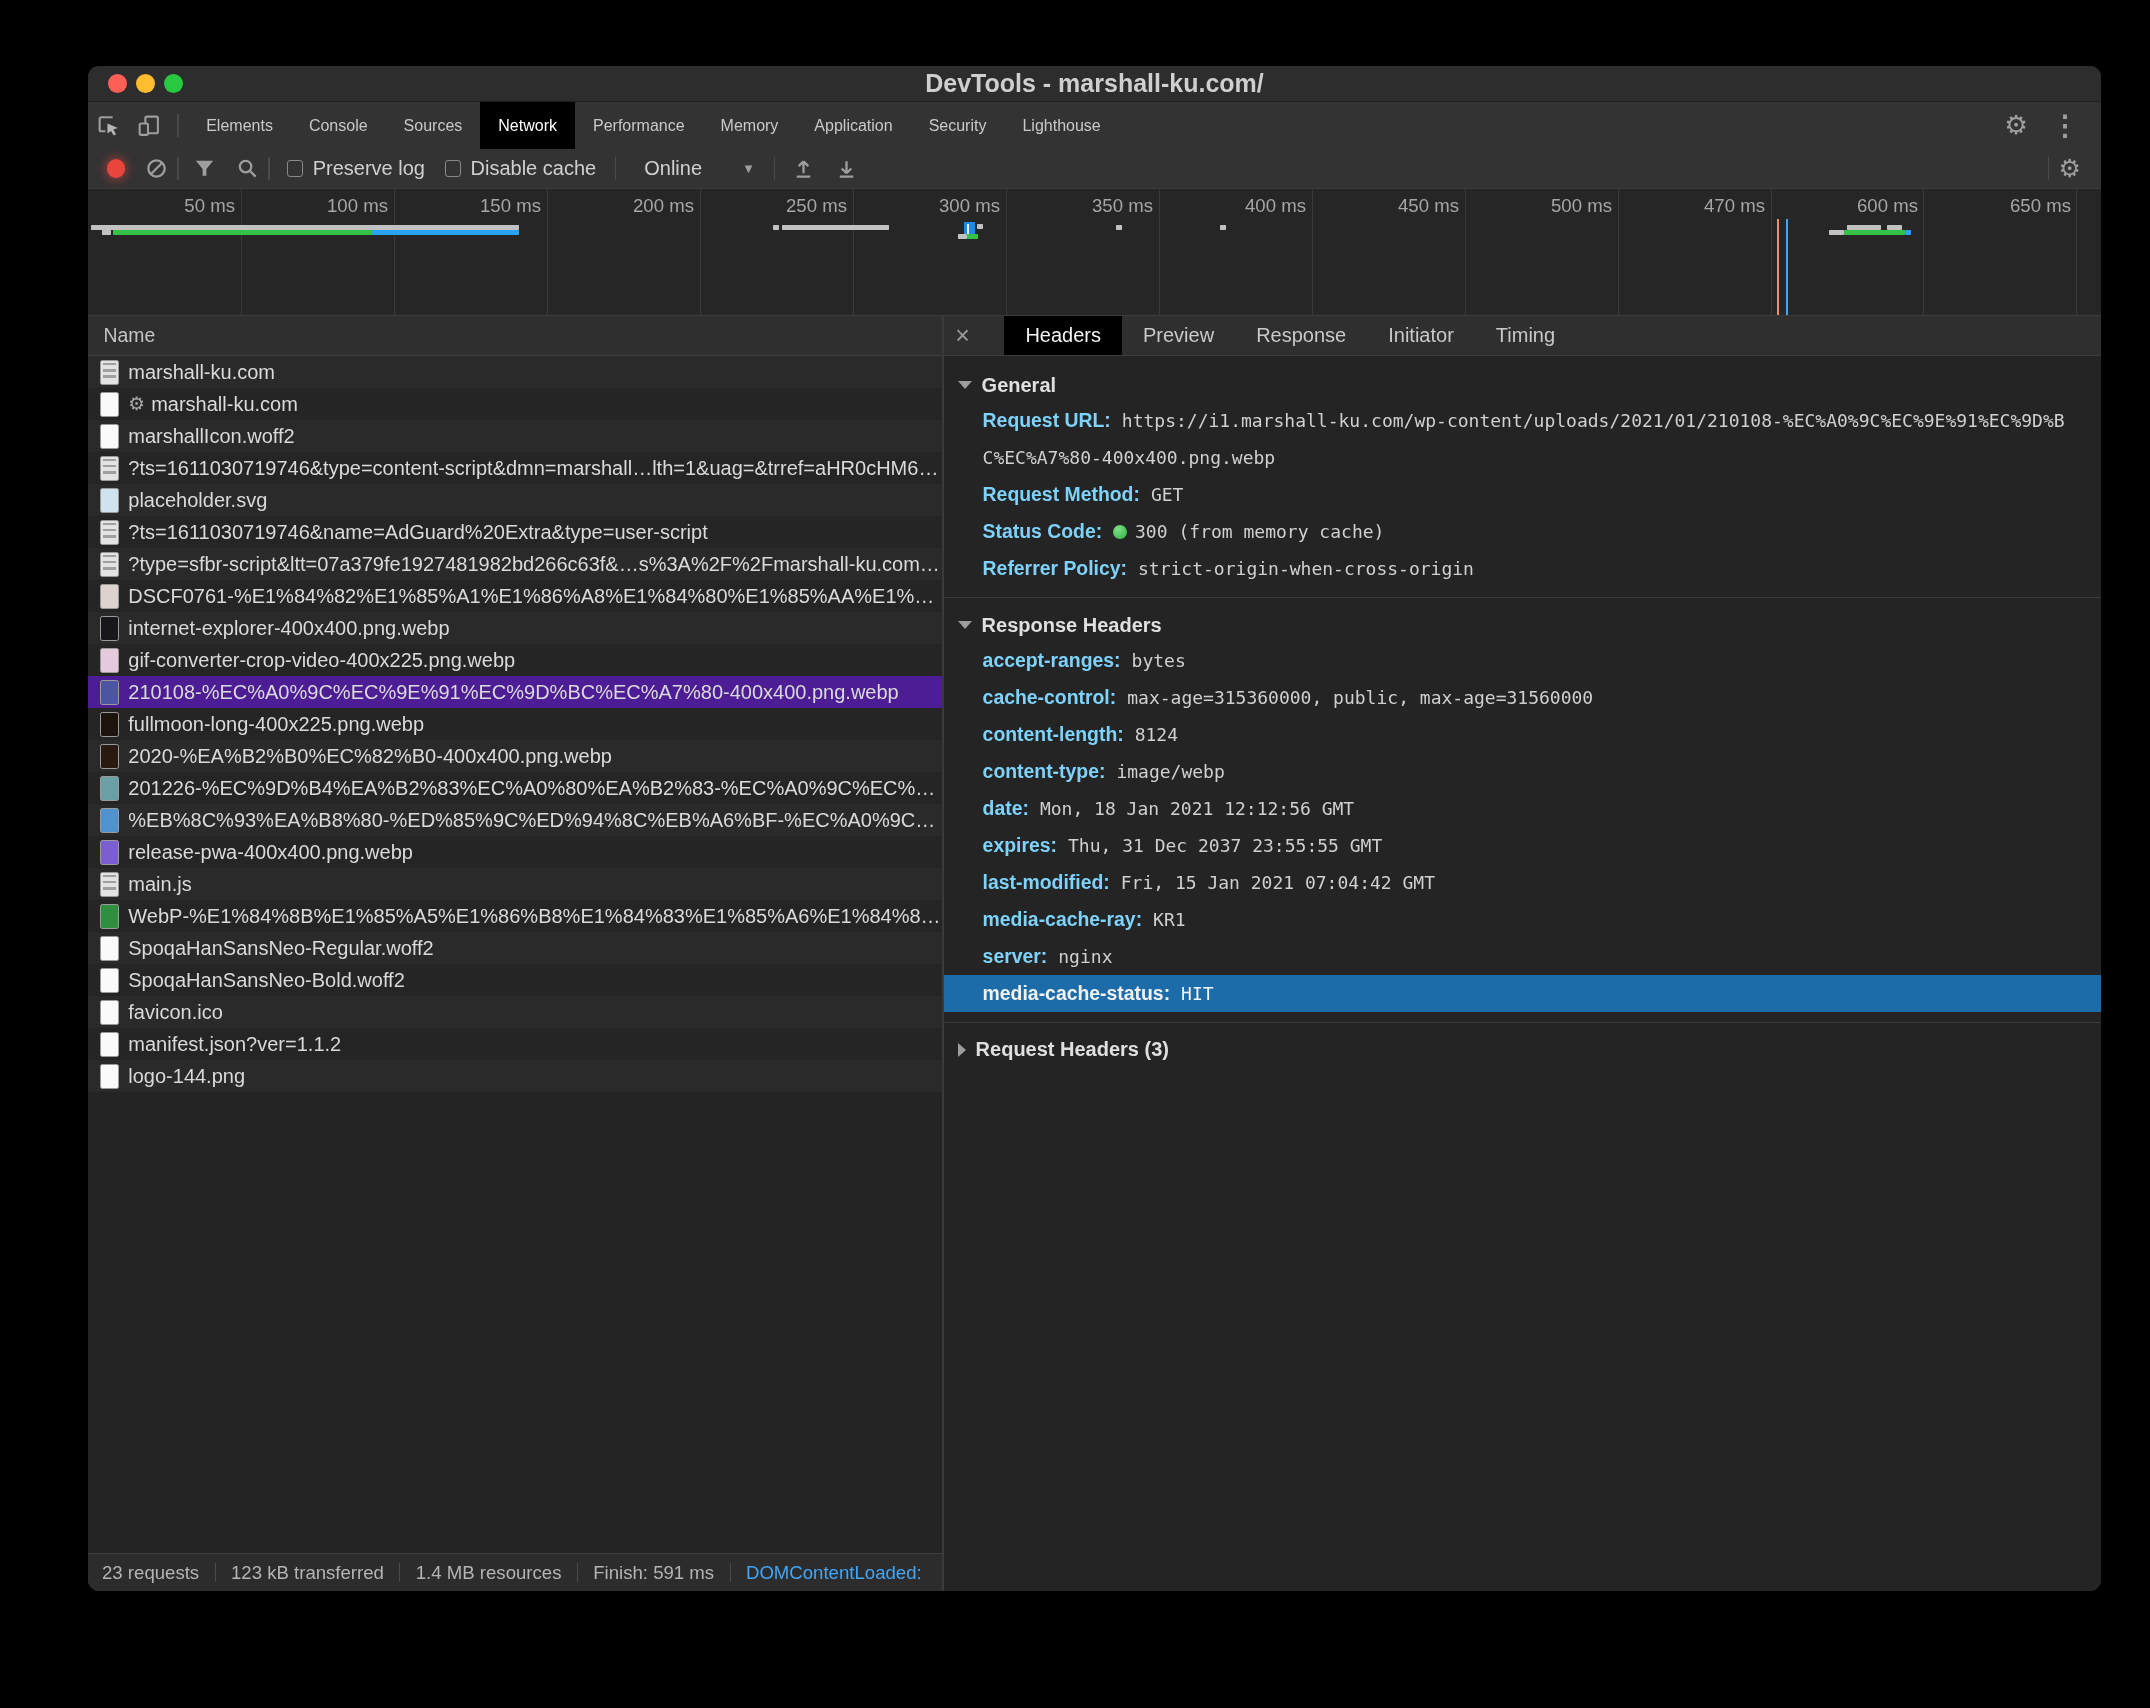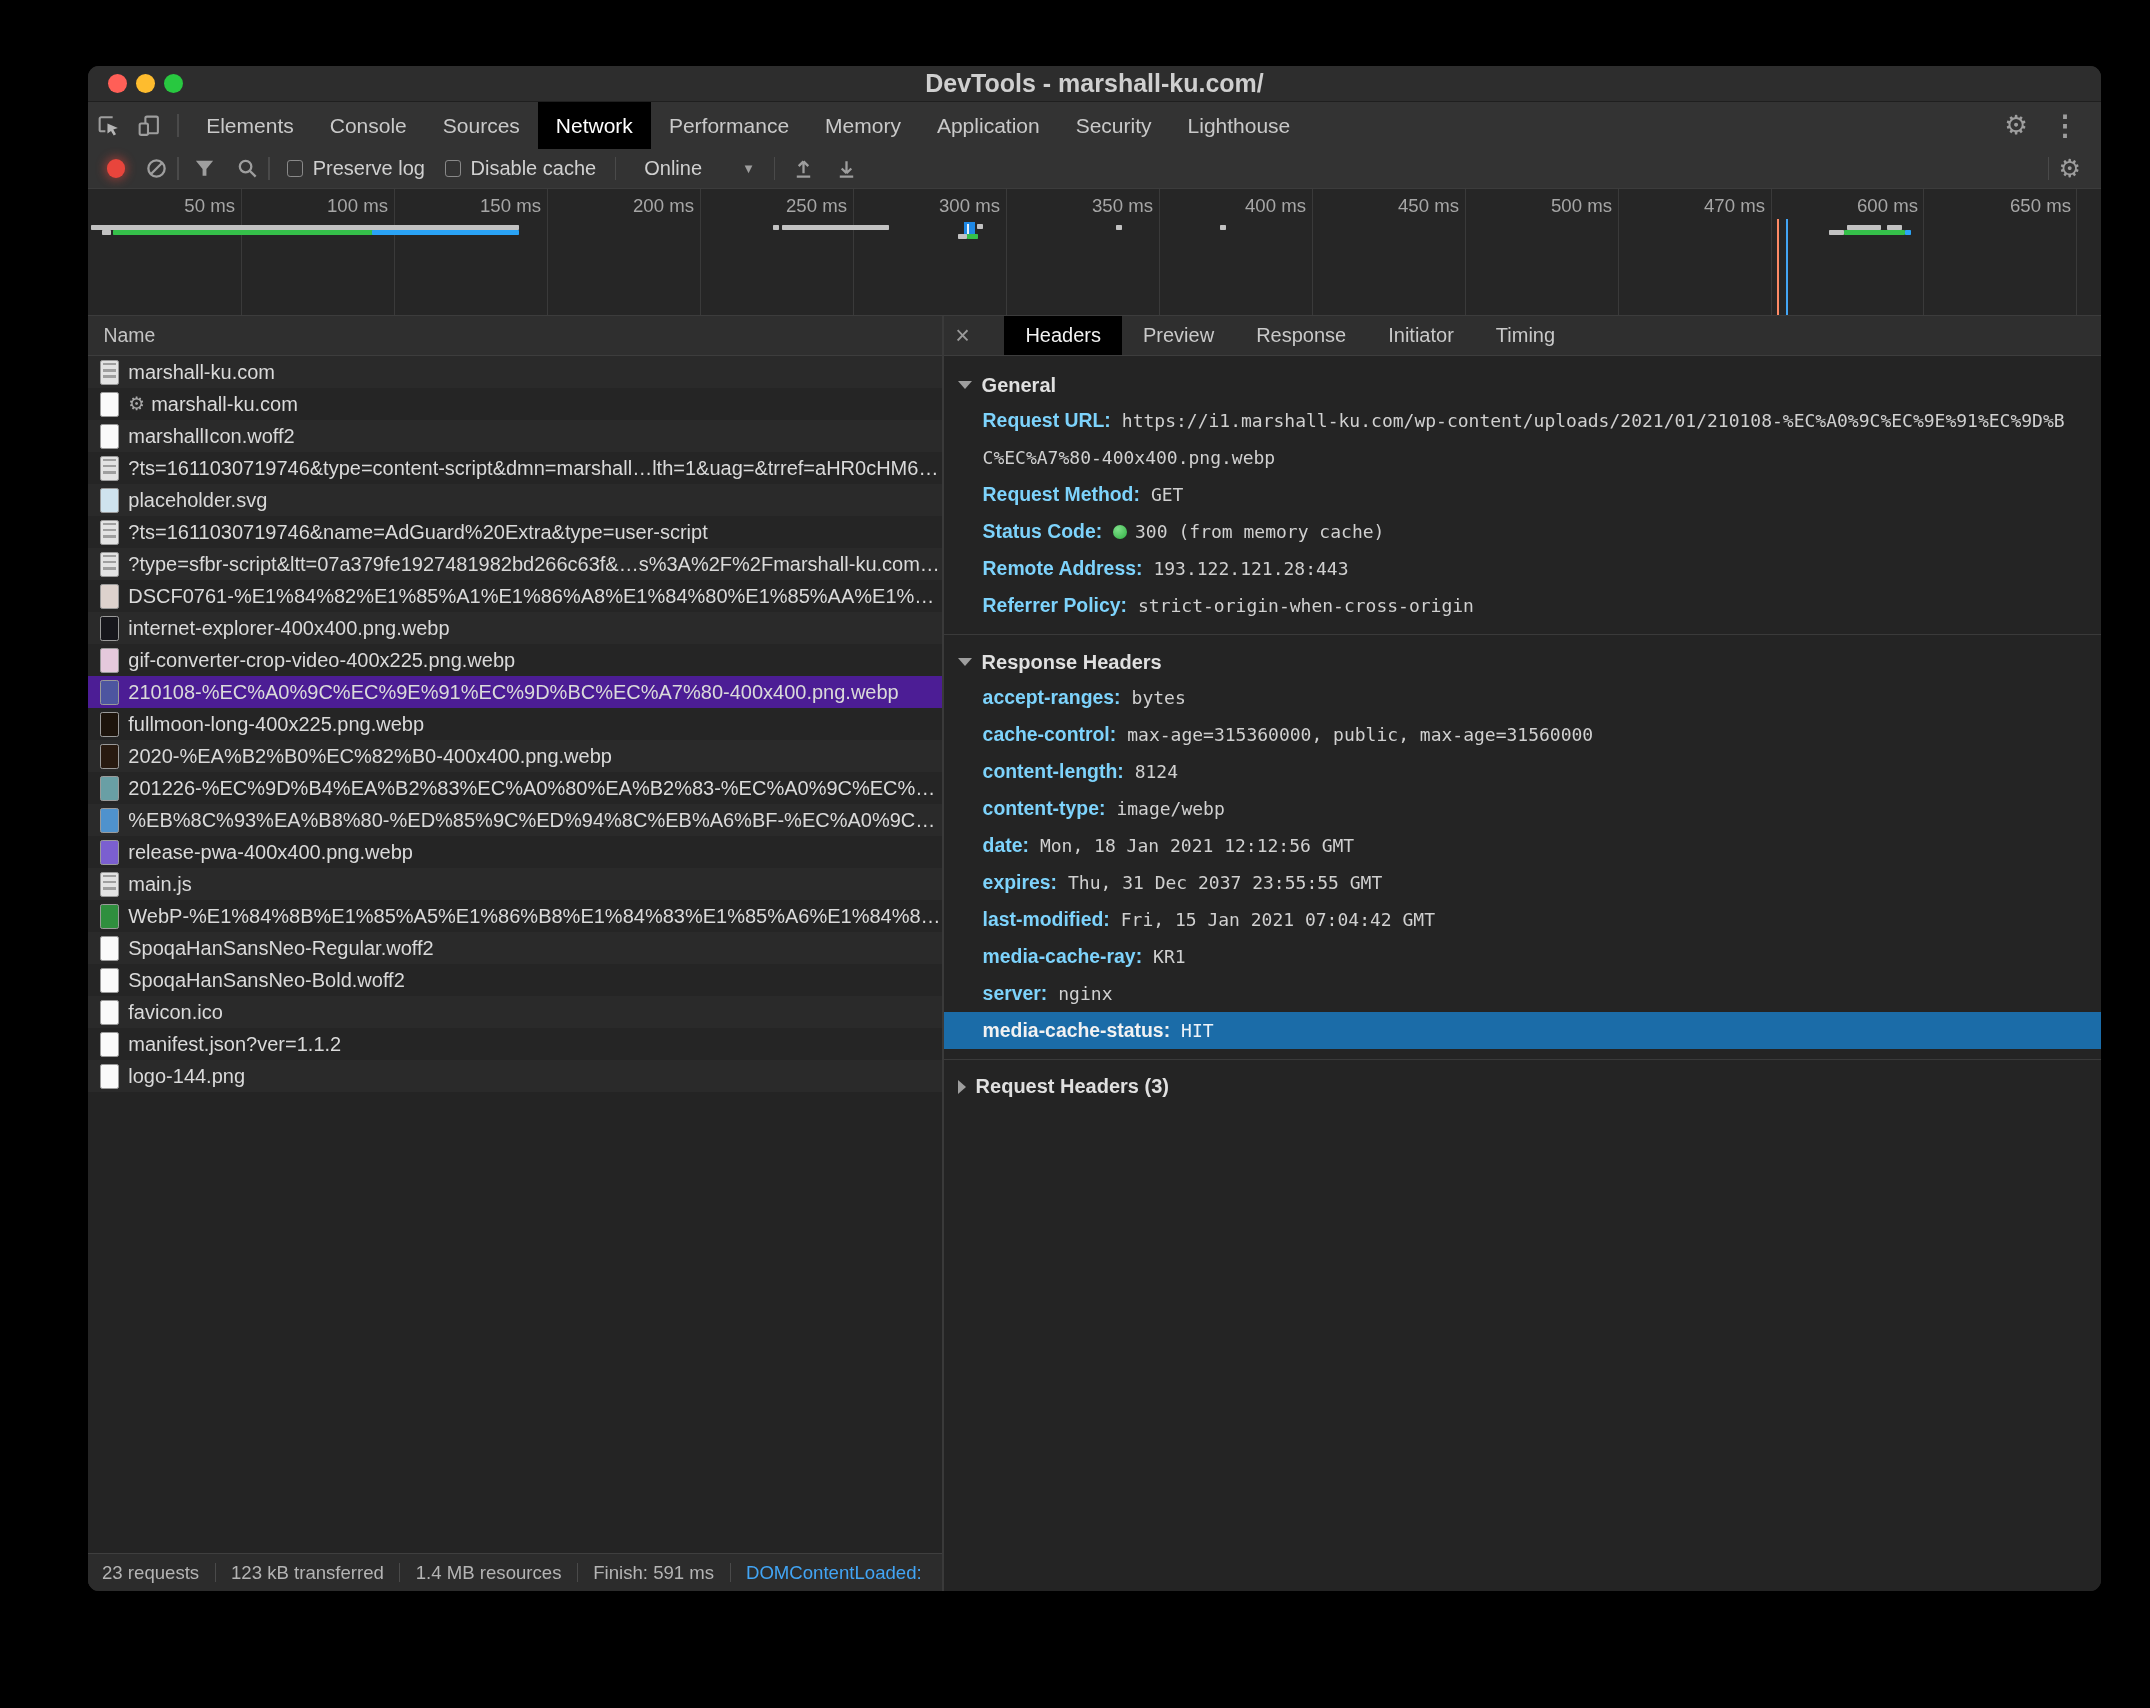--- a/index.html
+++ b/index.html
@@ -10,21 +10,21 @@
   
   .titlebar{height:35px;flex:none;background:#2d2d2d;border-bottom:0.8px solid #1f1f1f;position:relative;}
   .lights{position:absolute;left:20px;top:7.8px;display:flex;gap:8.5px;}
   .light{width:19.4px;height:19.4px;border-radius:50%;}
   .light.red{background:#ff5f57}.light.yellow{background:#febc2e}.light.green{background:#28c840}
   .title{text-align:center;line-height:35px;font-size:25px;font-weight:bold;color:#cfcfcf;}
   
   .tabbar{height:47px;flex:none;background:#333;display:flex;align-items:center;}
   .icon-btn{width:40px;height:47px;display:flex;align-items:center;justify-content:center;flex:none;}
   .vsep{width:1.6px;height:23px;background:#4a4a4a;margin:0 9.3px;flex:none;}
-  .tab{padding:0 18px;line-height:47px;font-size:21px;color:#c9c9c9;flex:none;}
+  .tab{padding:0 18px;line-height:47px;font-size:16px;color:#c9c9c9;flex:none;}
   .tab.active{background:#000;color:#fff;}
   .tabbar-right{margin-left:auto;display:flex;align-items:center;gap:23px;margin-right:22px;}
   .glyph{color:#9e9e9e;}
   .gear-glyph{font-size:26.4px;line-height:26.4px;}
   .kebab-glyph{font-size:28px;line-height:28px;font-weight:bold;}
   
   .toolbar{height:39px;flex:none;background:#333;border-bottom:0.8px solid #3c3c3c;display:flex;align-items:center;font-size:20px;color:#d0d0d0;}
   .record-dot{width:18.6px;height:18.6px;border-radius:50%;background:#e8453c;box-shadow:0 0 9.3px 2.3px rgba(240,70,60,.45);margin-left:18.6px;flex:none;}
   .tb-icon{margin-left:20px;display:flex;align-items:center;flex:none;}
   .checkbox{width:16.3px;height:16.3px;border:1.6px solid #8a8a8a;border-radius:3.1px;margin-right:9.3px;flex:none;box-sizing:border-box;}
@@ -369,23 +369,20 @@
           <div class="kv">
             <b>Request URL:</b><span class="val">https://i1.marshall-ku.com/wp-content/uploads/2021/01/210108-%EC%A0%9C%EC%9E%91%EC%9D%BC%EC%A7%80-400x400.png.webp</span>
           </div>
           <div class="kv">
             <b>Request Method:</b><span class="val">GET</span>
           </div>
           <div class="kv">
             <b>Status Code:</b><span class="dot"></span><span class="val" style="margin-left:4.7px">300</span><span class="val note">(from memory cache)</span>
           </div>
           <div class="kv">
-            <b>Remote Address:</b><span class="val">193.122.121.28:443</span>
-          </div>
-          <div class="kv">
             <b>Referrer Policy:</b><span class="val">strict-origin-when-cross-origin</span>
           </div>
 
           <div class="sep-line"></div>
 
           <div class="section-title">
             <span class="tri-down"></span>
             <span>Response Headers</span>
           </div>
           <div>

